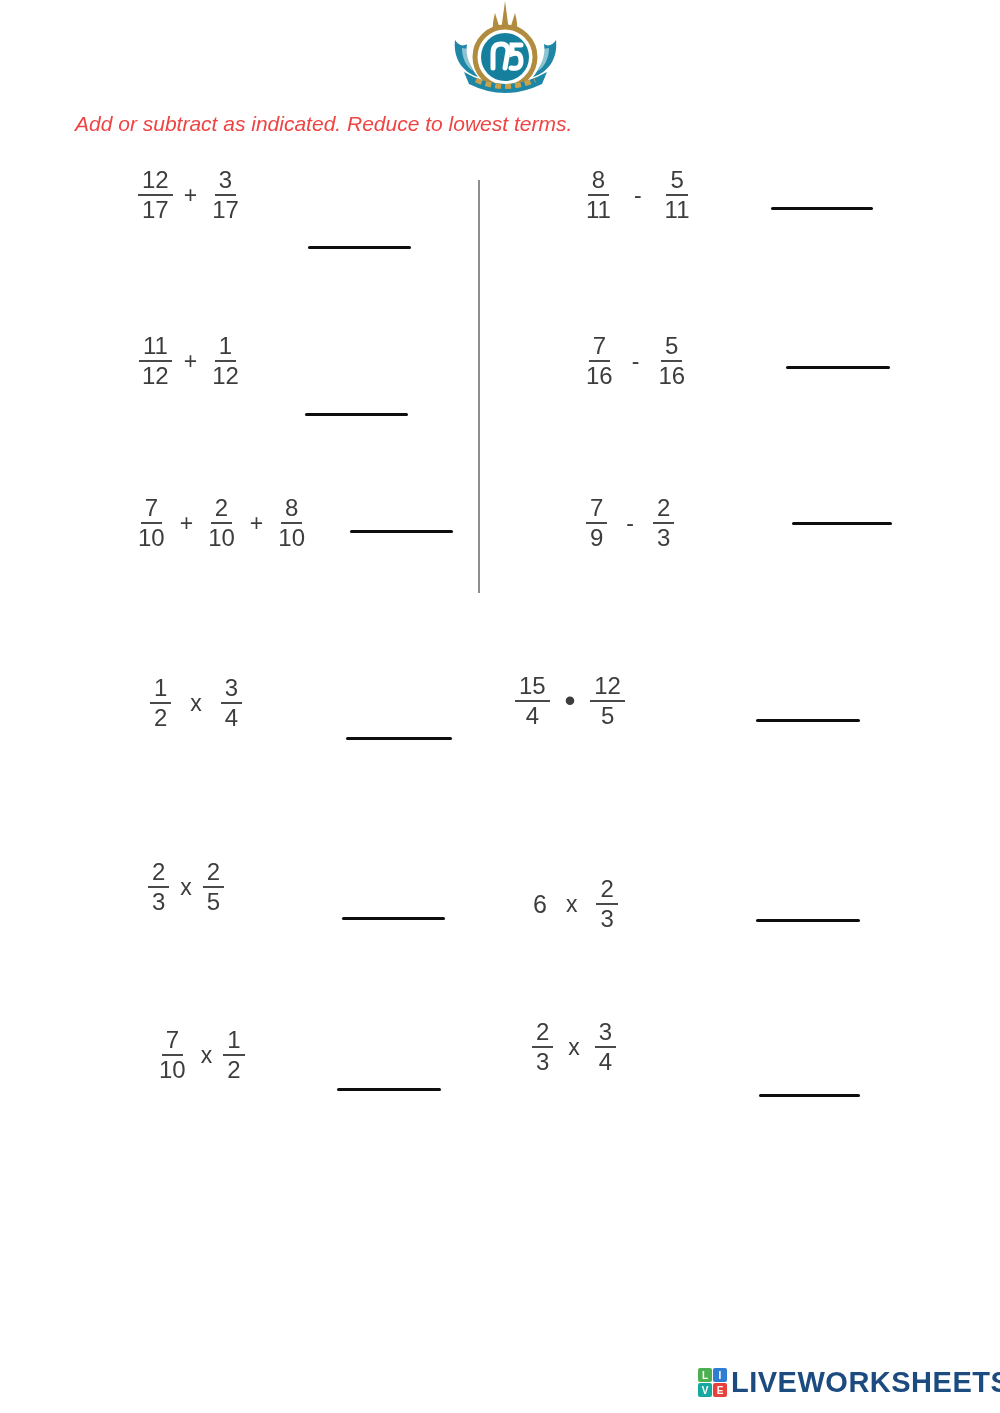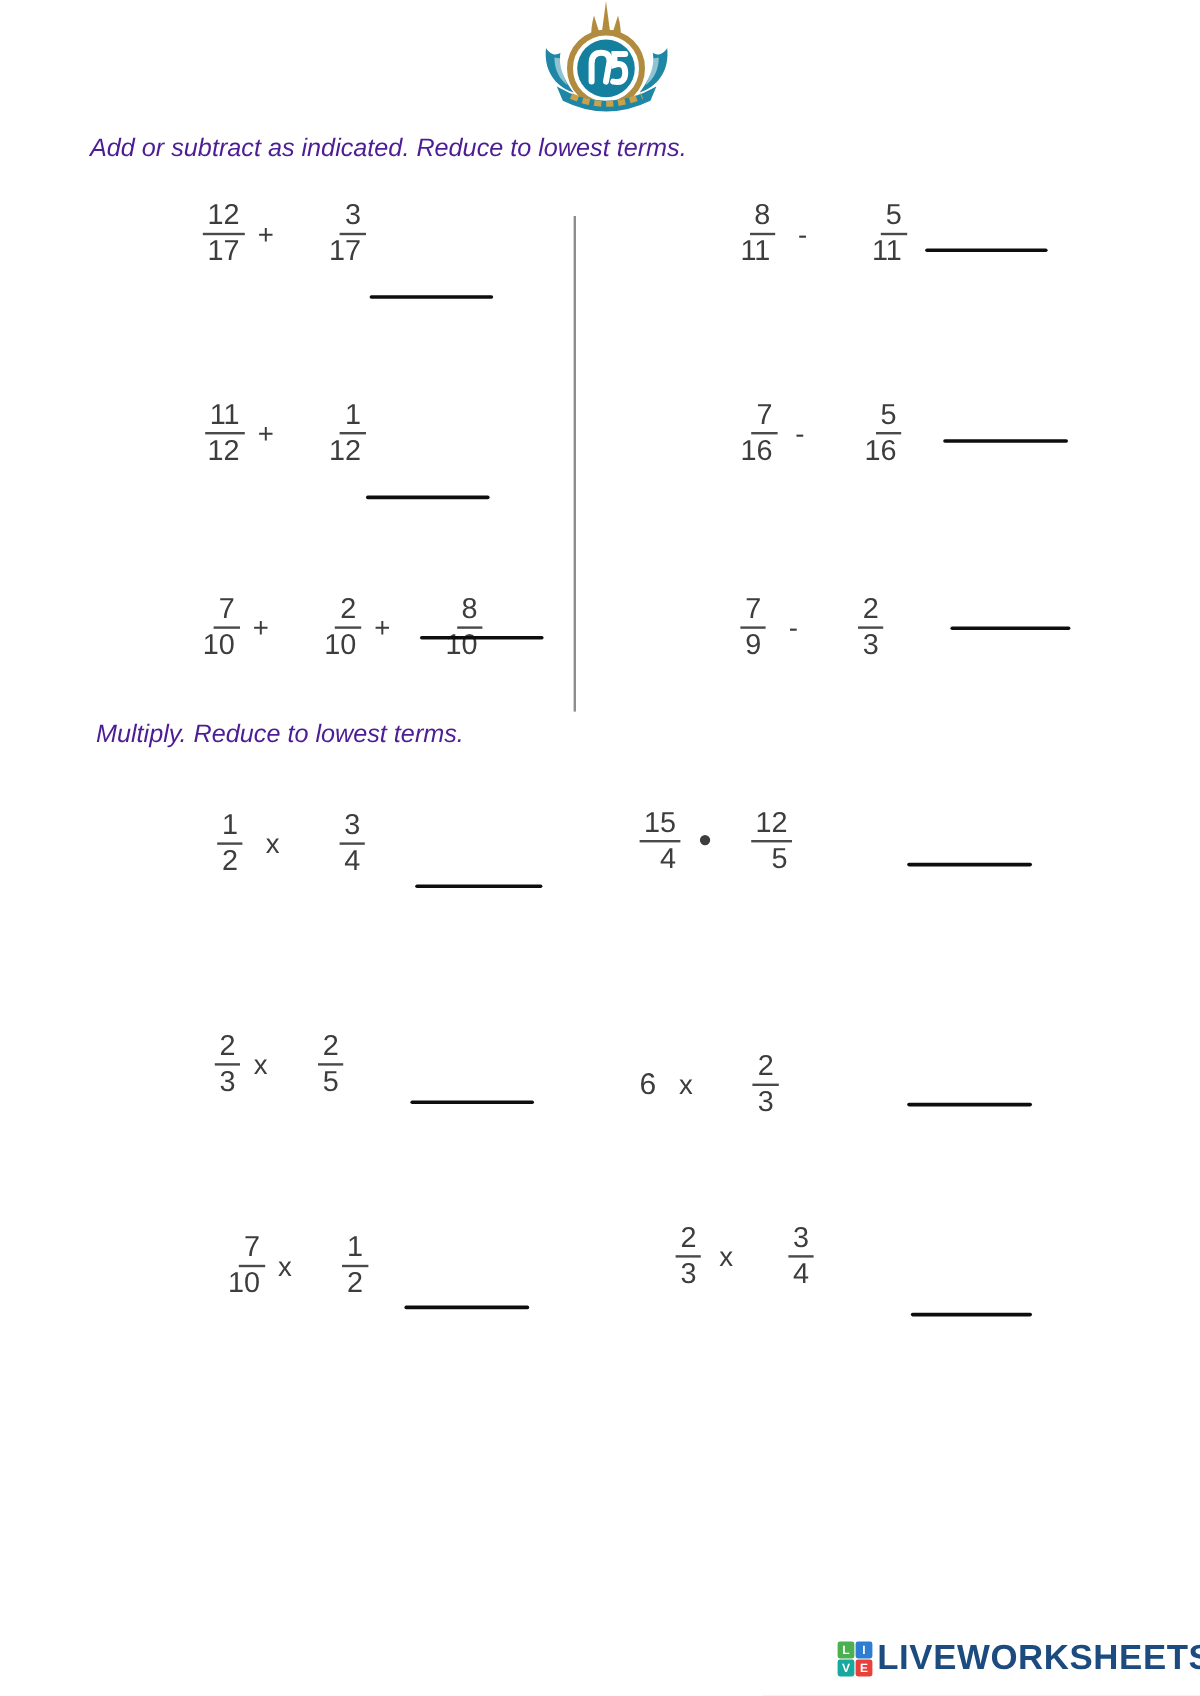--- a/index.html
+++ b/index.html
@@ -8,34 +8,34 @@
     width:1000px;height:1413px;
     margin:0 auto;
     background:#ffffff;
     font-family:"Liberation Sans", sans-serif;
     overflow:hidden;
   }
   .instructions{
     position:absolute;
     font-style:italic;
     font-size:21px;
-    color:#4c1d95;
+    color:#ef4444;
     white-space:nowrap;
   }
   .problem{
     position:absolute;
     display:flex;
     align-items:center;
     font-size:24px;
     color:#3d3d3f;
     white-space:nowrap;
   }
-  .frac{display:inline-flex;flex-direction:column;align-items:flex-end;}
+  .frac{display:inline-flex;flex-direction:column;align-items:center;}
   .frac .num{padding:0 4px 2px;border-bottom:2px solid #4a4a4c;line-height:1.02;}
-  .frac .den{padding:2px 4px 0;line-height:1.02;margin-left:31px;}
+  .frac .den{padding:2px 4px 0;line-height:1.02;}
   .op{display:inline-block;font-size:23px;color:#3d3d3f;}
   .op.dot{font-size:30px;font-weight:bold;line-height:0;}
   .whole{font-size:25px;}
   .gap-sm{gap:11px}.gap-md{gap:15px}.gap-lg{gap:19px}
   .ans{
     position:absolute;height:3px;background:#0e0e0e;border-radius:2px;
   }
   .divider{
     position:absolute;width:2px;background:#8d8d8d;
   }
@@ -159,21 +159,20 @@
     </span>
     <span class="op">-</span>
     <span class="frac">
       <span class="num">2</span>
       <span class="den">3</span>
     </span>
   </div>
 
   <div class="divider" style="left:478px;top:180px;height:413px"></div>
 
-  <div class="instructions" style="left:80px;top:600px">Multiply. Reduce to lowest terms.</div>
 
   <div class="problem gap-lg" style="left:150px;top:676px">
     <span class="frac">
       <span class="num">1</span>
       <span class="den">2</span>
     </span>
     <span class="op">x</span>
     <span class="frac">
       <span class="num">3</span>
       <span class="den">4</span>

